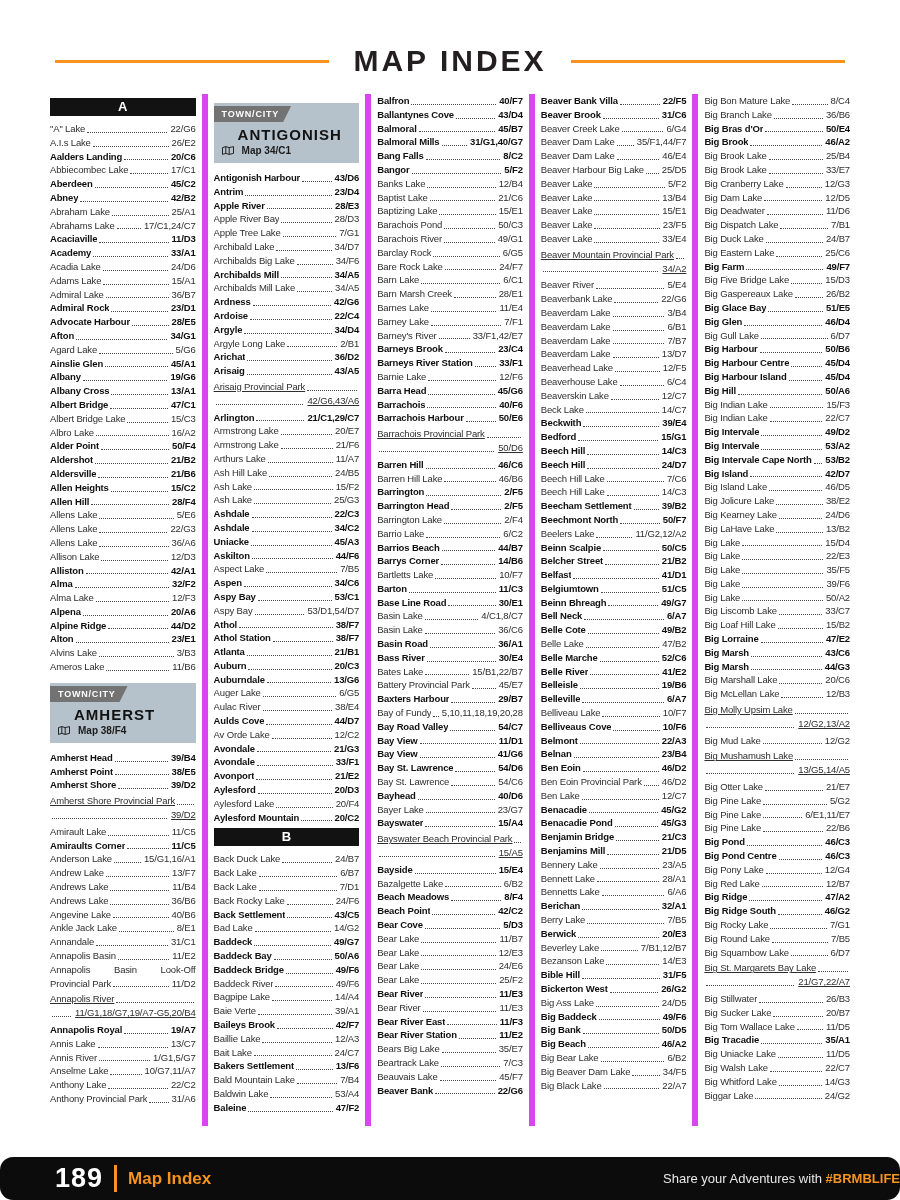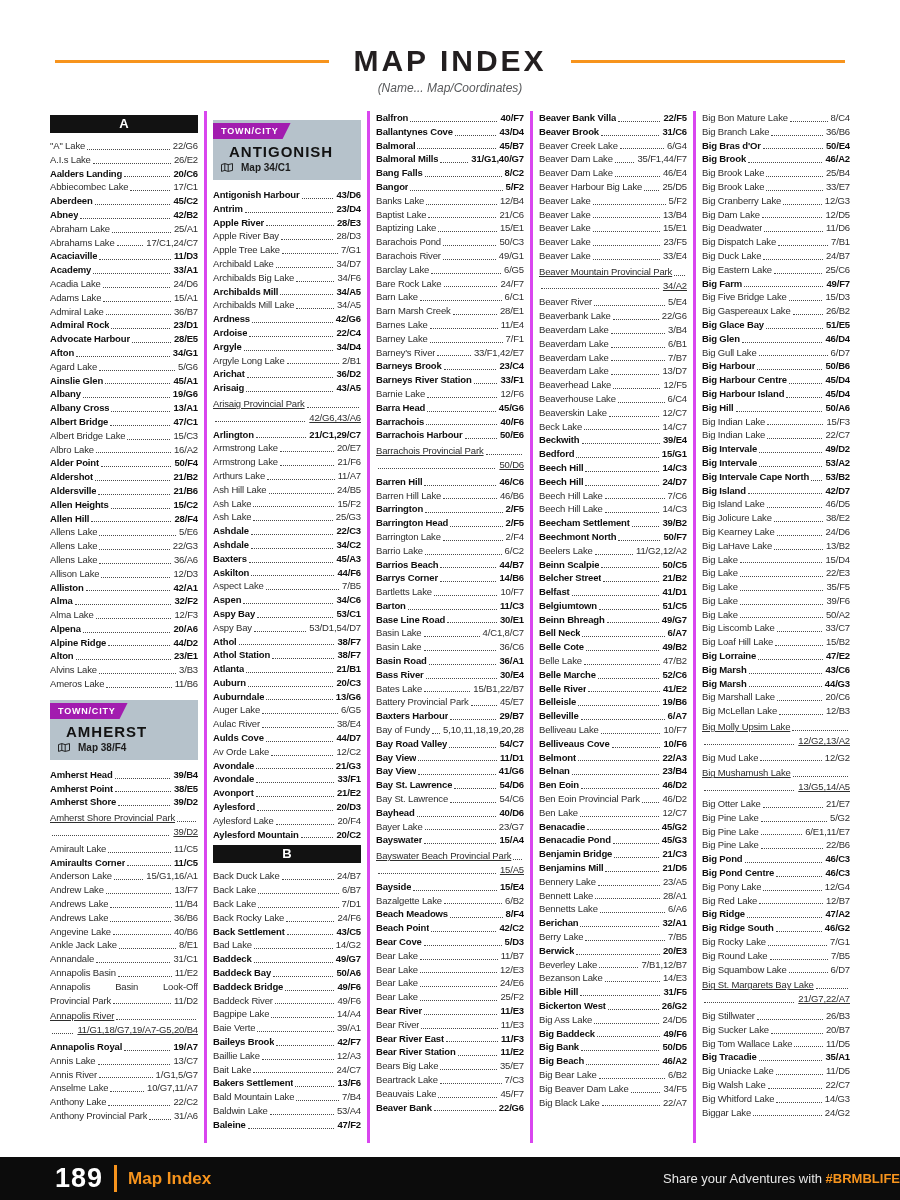--- a/index.html
+++ b/index.html
@@ -8,57 +8,56 @@
     font-family:"Liberation Sans", sans-serif;color:#231f20;overflow:hidden;
   }
   
   .header{padding-top:44px;text-align:center;}
   .title-row{display:flex;align-items:center;margin:0 55px;}
   .rule{flex:1;height:3px;background:#F7941D;}
   .page-title{font-size:30px;font-weight:800;letter-spacing:3px;margin:0 24px;color:#231f20;white-space:nowrap;}
   .subtitle{font-style:italic;color:#58595b;font-size:12px;margin-top:3px;}
   
   .index{display:flex;margin:16px 50px 0 50px;height:1032px;overflow:hidden;}
-  .col{flex:1 1 0;min-width:0;padding:0 6px;border-left:3px solid #d946ef;overflow:hidden;}
+  .col{flex:1 1 0;min-width:0;padding:0 6px;border-left:6px solid #d946ef;overflow:hidden;}
   .col:first-child{border-left:none;padding-left:0;}
   .col:last-child{padding-right:0;}
   .entry{display:flex;align-items:flex-end;line-height:13.8px;font-size:9.5px;letter-spacing:-0.15px;color:#2e2e2e;white-space:nowrap;}
   .entry .n{overflow:hidden;}
   .entry .c{margin-left:1px;}
   .entry.b, .entry2.b{font-weight:700;color:#0f0f0f;}
   .dots{flex:1;min-width:4px;border-bottom:1px dotted #4a4a4a;margin:0 2px 3px 2px;}
   .entry2{font-size:9.5px;line-height:13.8px;letter-spacing:-0.15px;color:#2e2e2e;margin:2px 0 3px;text-decoration:underline;}
   .entry2 .l1,.entry2 .l2{display:flex;align-items:flex-end;white-space:nowrap;}
   .entry2 .l2 .c{margin-left:2px;}
   .entry.just .n{flex:1;text-align:justify;text-align-last:justify;}
   .letter-header{background:#121212;color:#ffffff;text-align:center;font-weight:700;font-size:13px;height:18px;line-height:18px;margin:4px 0 6px;}
   
   .town-box{background:#b6c2cb;padding:0 0 7px 0;margin:9px 0 8px;}
-  .town-tag{background:#a21caf;color:#ffffff;display:inline-block;font-size:9px;font-weight:700;letter-spacing:.8px;padding:3px 12px 3px 8px;clip-path:polygon(0 0,100% 0,calc(100% - 8px) 100%,0 100%);}
-  .town-name{font-size:15px;font-weight:800;letter-spacing:1px;color:#121212;padding:4px 16px 2px;}
+  .town-tag{background:#737373;color:#ffffff;display:inline-block;font-size:9px;font-weight:700;letter-spacing:.8px;padding:3px 12px 3px 8px;clip-path:polygon(0 0,100% 0,calc(100% - 8px) 100%,0 100%);}
+  .town-name{font-size:15px;font-weight:800;letter-spacing:1px;color:#121212;padding:4px 24px 2px;}
   .town-map{display:flex;align-items:center;gap:8px;padding:0 8px;font-size:10px;font-weight:600;color:#1c1c1c;}
   .map-ic{display:inline-flex;align-items:center;}
   
-  .footer{position:absolute;left:0;right:0;bottom:0;height:43px;background:#0c0c0c;display:flex;align-items:center;}
+  .footer{position:absolute;left:0;right:0;bottom:0;height:43px;background:#0c0c0c;display:flex;align-items:center;border-radius:13px;}
   .page-num{font-size:27px;font-weight:800;color:#ffffff;margin-left:55px;letter-spacing:1px;}
   .footer-divider{width:3px;height:27px;background:#F7941D;margin:0 11px;}
   .footer-section{color:#F7941D;font-size:17px;font-weight:600;}
   .footer-right{margin-left:auto;font-size:13px;color:#e8e8e8;}
   .hashtag{color:#F7941D;font-weight:800;}
 </style>
 </head>
 <body>
 
 <div class="header">
   <div class="title-row">
     <div class="rule"></div>
     <div class="page-title">MAP INDEX</div>
     <div class="rule"></div>
   </div>
-  <div class="subtitle">(Name... Map/Coordinates)</div>
 </div>
 
 <div class="index">
   <div class="col">
       <div class="letter-header">A</div>
       <div class="entry">
         <span class="n">"A" Lake</span>
         <span class="dots"></span>
         <span class="c">22/G6</span>
       </div>
@@ -522,21 +521,21 @@
         <span class="n">Ashdale</span>
         <span class="dots"></span>
         <span class="c">22/C3</span>
       </div>
       <div class="entry b">
         <span class="n">Ashdale</span>
         <span class="dots"></span>
         <span class="c">34/C2</span>
       </div>
       <div class="entry b">
-        <span class="n">Baxters</span>
+        <span class="n">Uniacke</span>
         <span class="dots"></span>
         <span class="c">45/A3</span>
       </div>
       <div class="entry b">
         <span class="n">Askilton</span>
         <span class="dots"></span>
         <span class="c">44/F6</span>
       </div>
       <div class="entry">
         <span class="n">Aspect Lake</span>
@@ -780,21 +779,21 @@
         <span class="n">Barachois Pond</span>
         <span class="dots"></span>
         <span class="c">50/C3</span>
       </div>
       <div class="entry">
         <span class="n">Barachois River</span>
         <span class="dots"></span>
         <span class="c">49/G1</span>
       </div>
       <div class="entry">
-        <span class="n">Barclay Lake</span>
+        <span class="n">Barclay Rock</span>
         <span class="dots"></span>
         <span class="c">6/G5</span>
       </div>
       <div class="entry">
         <span class="n">Bare Rock Lake</span>
         <span class="dots"></span>
         <span class="c">24/F7</span>
       </div>
       <div class="entry">
         <span class="n">Barn Lake</span>

